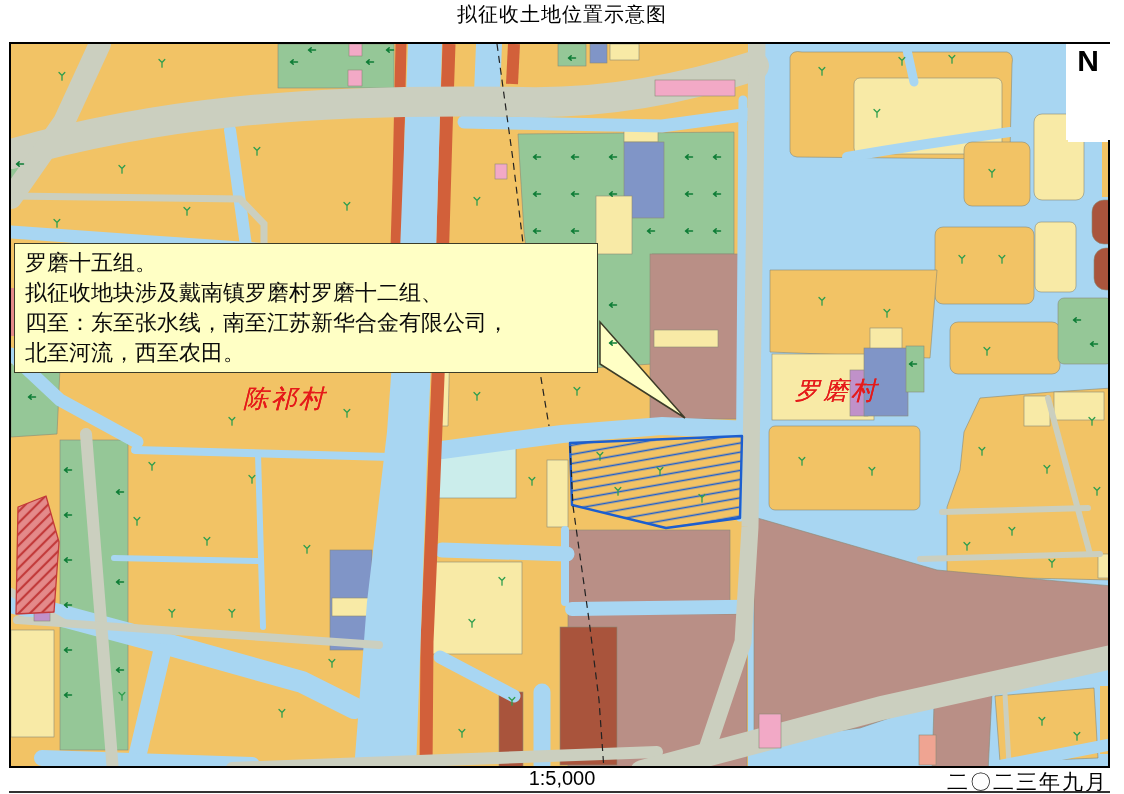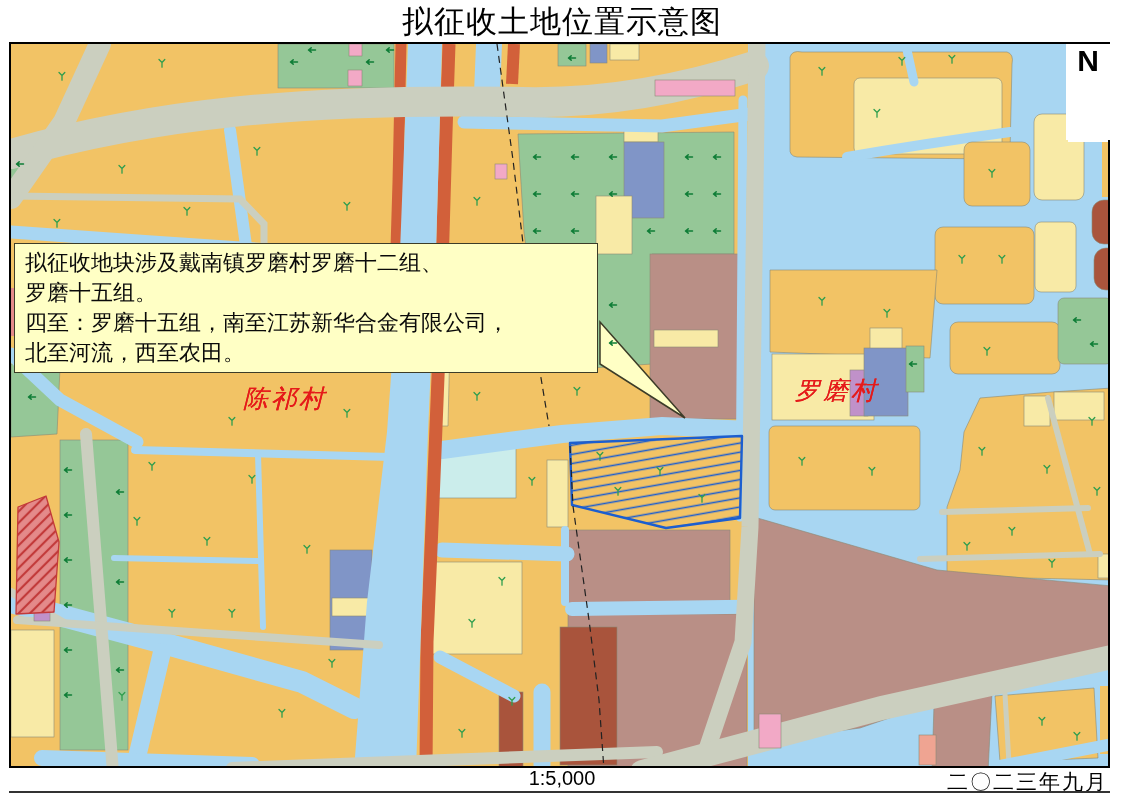--- a/index.html
+++ b/index.html
@@ -1,19 +1,19 @@
 <!DOCTYPE html>
 <html style="--c-farm: #F2C365; --c-py: #F8EAA6; --c-green: #95C797; --c-water: #A8D6F2; --c-road: #CBCFBF; --c-verm: #D2603A; --c-brown: #B98F86; --c-dbrown: #A9543C; --c-slate: #8095C7; --c-pink: #F2A9C6; --c-salmon: #EFA492; --c-cyan: #CBEDEB; --c-purple: #C091C9; --c-red: #E48A8A; --c-redline: #C23A3A; --c-hatch: #1C5ECF; --c-callout: #FFFFC5; --c-label: #E51A1A; --c-tree: #2F9E4E; --c-arrow: #0E7D36;"><head>
 <meta charset="utf-8">
 <style>
   html,body{margin:0;padding:0;background:#fff;}
   #sheet{position:relative;width:1124px;height:794px;background:#fff;overflow:hidden;
          font-family:"Liberation Serif","DejaVu Serif",serif;}
   #title{position:absolute;left:0;top:1px;width:1124px;text-align:center;
-         font-size:31px;color:#000;letter-spacing:1px;}
+         font-size:20px;color:#000;letter-spacing:1px;}
   #mapframe{position:absolute;left:9px;top:42px;width:1101px;height:726px;
             border:2px solid #000;box-sizing:border-box;background:#F2C365;}
   #mapsvg{position:absolute;left:0;top:0;}
   
   .f-farm{fill:var(--c-farm);} .f-py{fill:var(--c-py);} .f-green{fill:var(--c-green);}
   .f-water{fill:var(--c-water);} .f-brown{fill:var(--c-brown);} .f-dbrown{fill:var(--c-dbrown);}
   .f-slate{fill:var(--c-slate);} .f-pink{fill:var(--c-pink);} .f-salmon{fill:var(--c-salmon);}
   .f-cyan{fill:var(--c-cyan);} .f-purple{fill:var(--c-purple);} .f-red{fill:var(--c-red);}
   .f-white{fill:#ffffff;}
   .pe{stroke:#8a8a76;stroke-width:.6;}
@@ -306,23 +306,23 @@
         <g>
           <rect x="1066" y="42" width="44" height="98" class="f-white"></rect>
           <path d="M1087,84 L1070,134 L1087,120 Z" fill="#000"></path>
           <path d="M1087,84 L1104,134 L1087,120 Z" fill="#fff" stroke="#000" stroke-width="1.6" stroke-linejoin="round"></path>
         </g>
       </g>
     </svg>
   </div>
 
   <div id="callout">
+    <div>罗磨十五组。</div>
     <div>拟征收地块涉及戴南镇罗磨村罗磨十二组、</div>
-    <div>罗磨十五组。</div>
-    <div>四至：罗磨十五组，南至江苏新华合金有限公司，</div>
+    <div>四至：东至张水线，南至江苏新华合金有限公司，</div>
     <div>北至河流，西至农田。</div>
   </div>
 
   <div class="vlabel" style="left:243px;top:382px;">陈祁村</div>
   <div class="vlabel" style="left:795px;top:374px;text-align:center;">罗磨村</div>
 
   <div id="north-box">
     <div id="north-n">N</div>
   </div>
 

